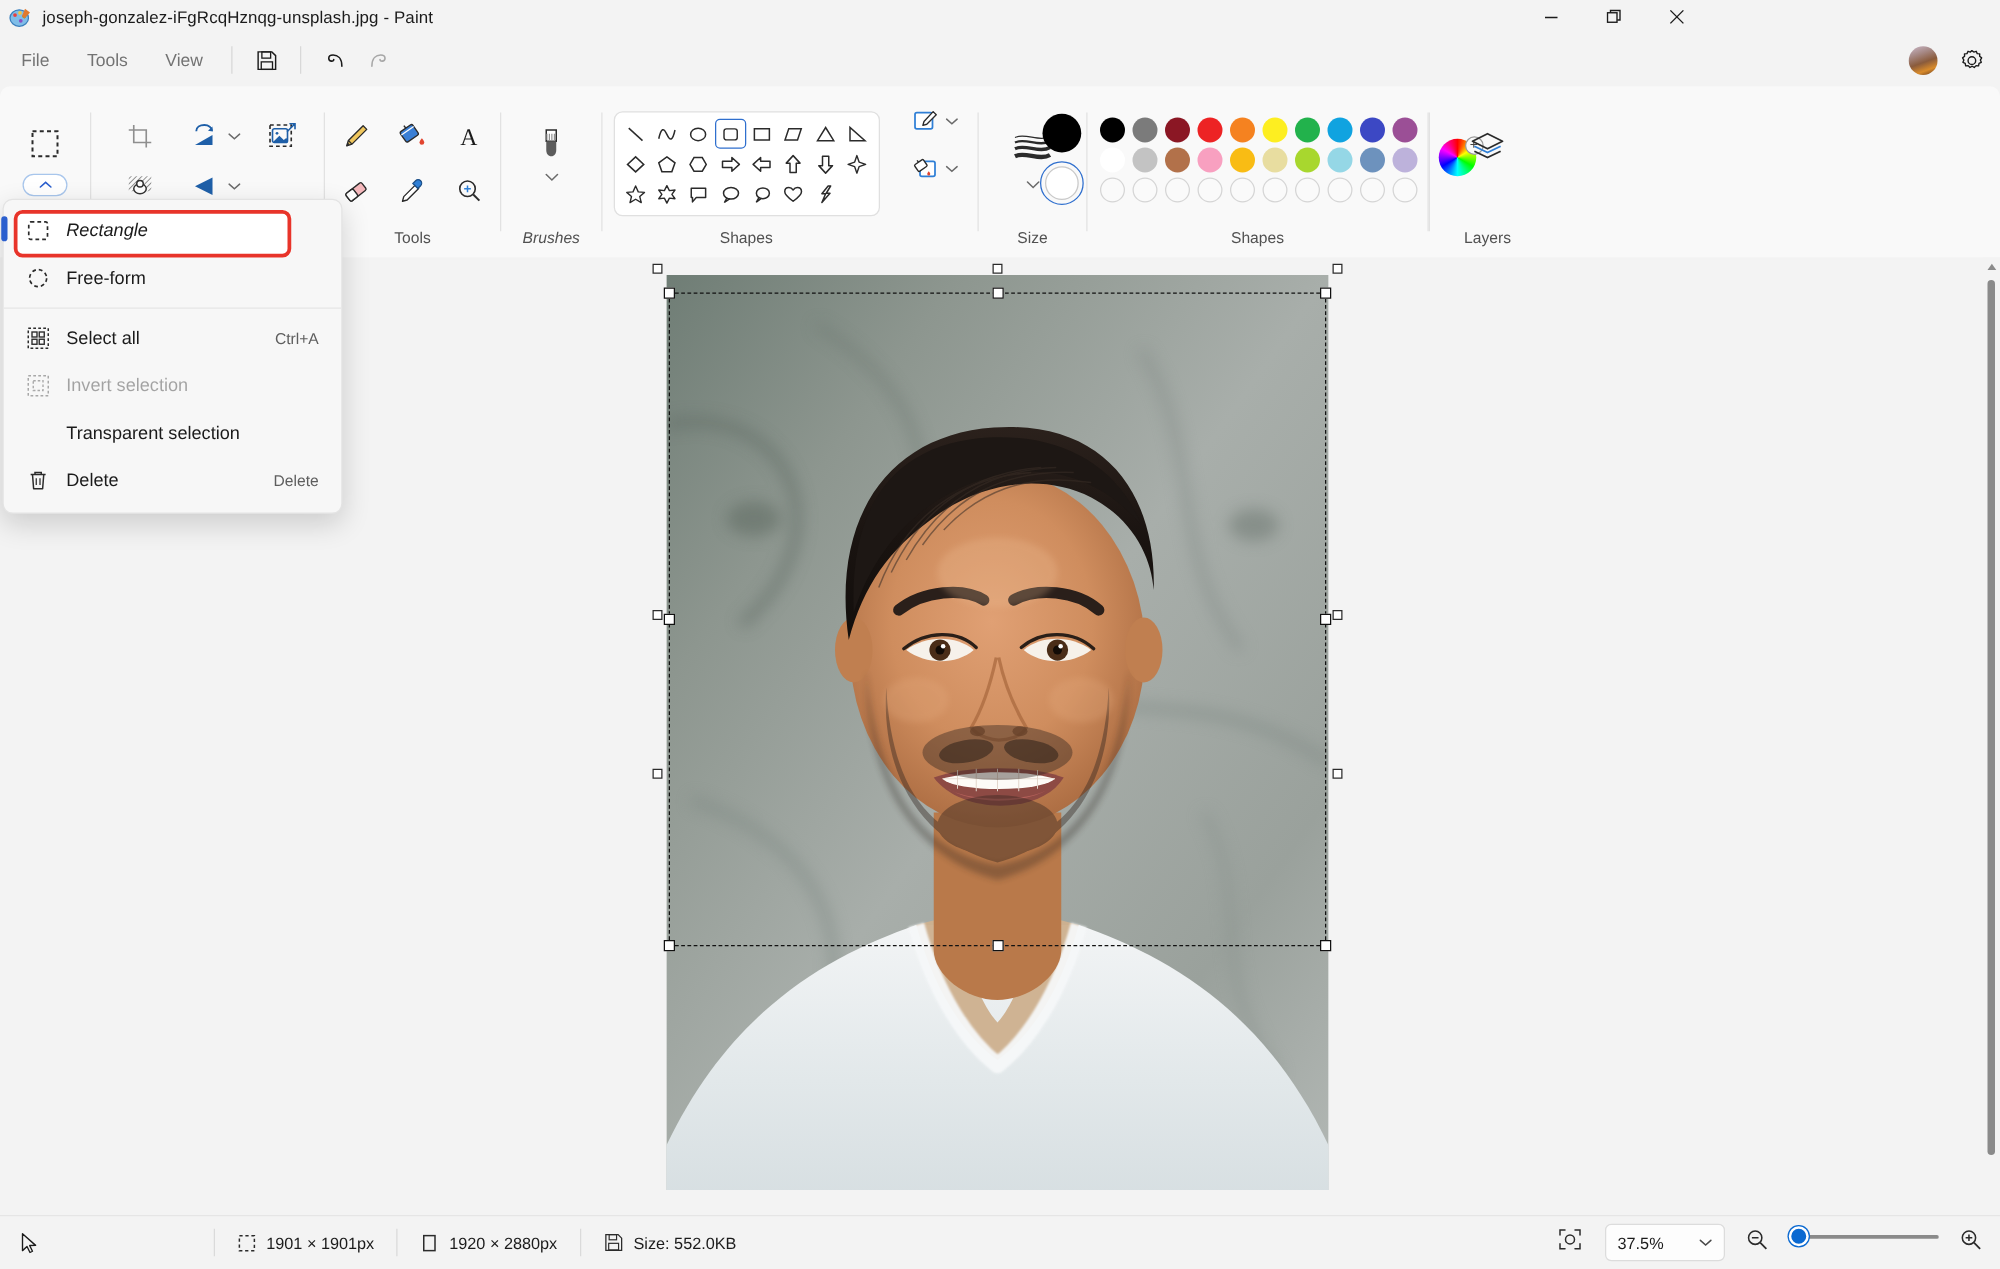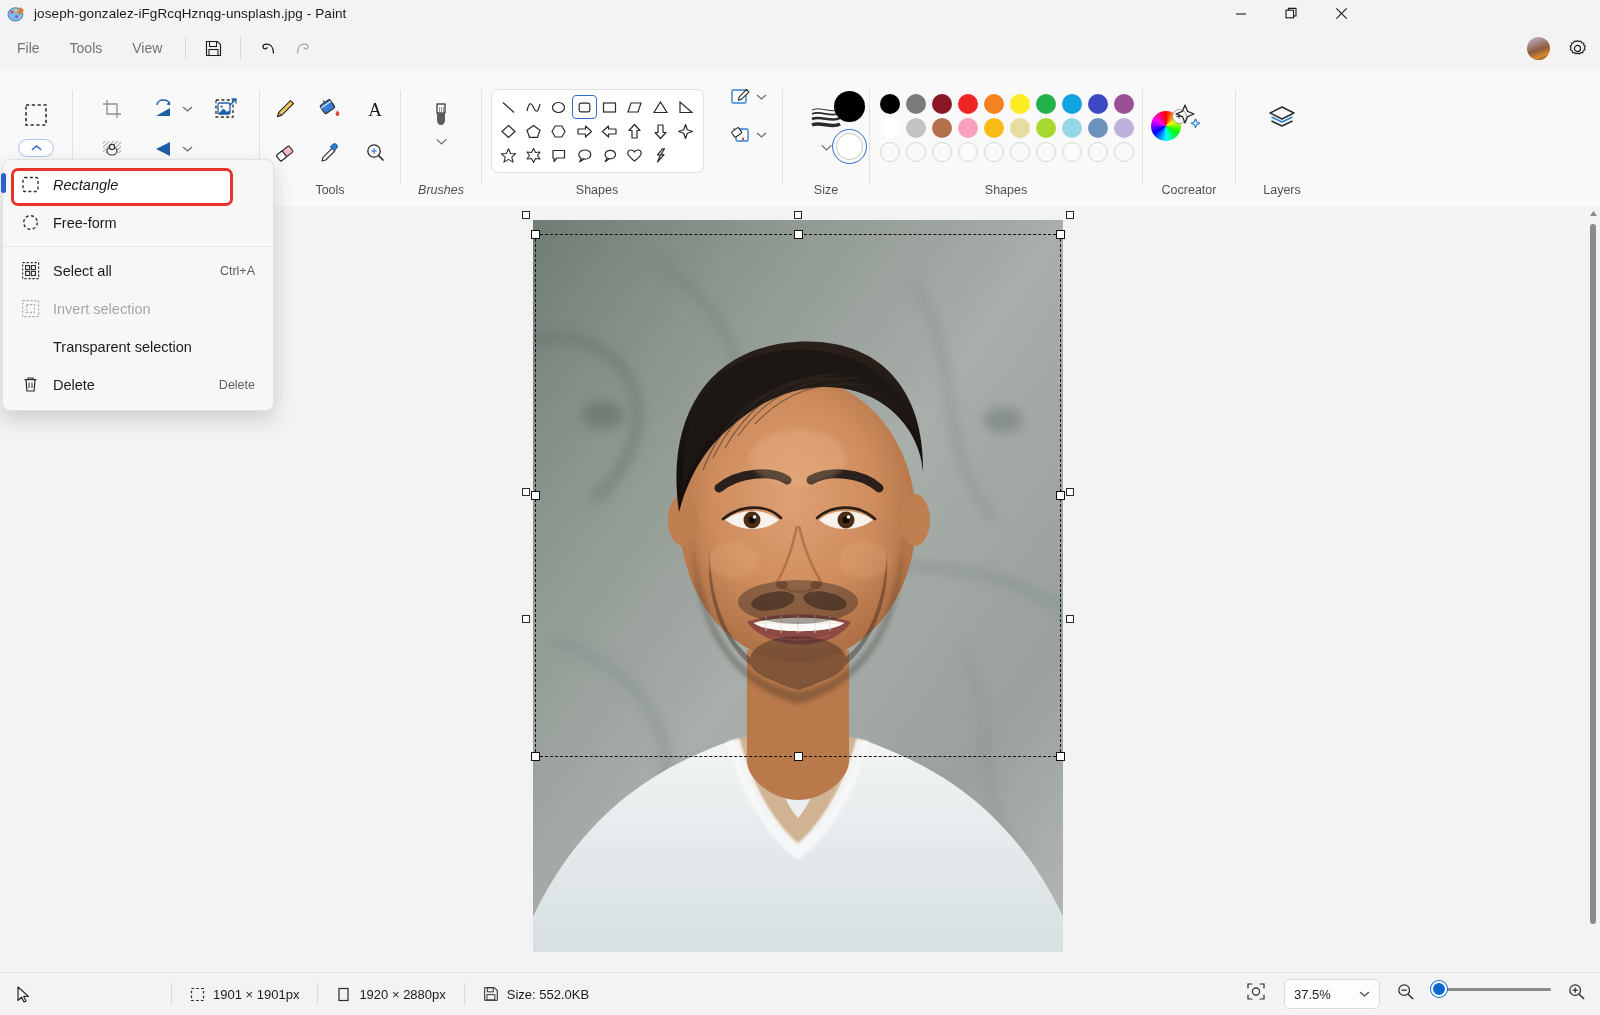--- a/index.html
+++ b/index.html
@@ -610,29 +610,20 @@
         <div class="color-wheel-wrap">
           <div class="color-wheel"></div>
           <div class="cw-plus">+</div>
         </div>
       </div>
       <div class="group-label">Shapes</div>
     </div>
 
     <div class="vsep"></div>
 
-    <div class="group g-cocreator">
-      <div class="tool-btn topicon">
-        <svg width="32" height="30" viewBox="0 0 32 30">
-          <path d="M12 3 L14.6 9.4 L21 12 L14.6 14.6 L12 21 L9.4 14.6 L3 12 L9.4 9.4 Z" fill="none" stroke="#2b2b2b" stroke-width="1.3" stroke-linejoin="round"></path>
-          <path d="M22.5 17 L23.8 20 L26.8 21.3 L23.8 22.6 L22.5 25.6 L21.2 22.6 L18.2 21.3 L21.2 20 Z" fill="none" stroke="#2f7fd6" stroke-width="1.2" stroke-linejoin="round"></path>
-        </svg>
-      </div>
-      <div class="group-label">Cocreator</div>
-    </div>
 
     <div class="vsep"></div>
 
     <div class="group g-layers">
       <div class="tool-btn topicon">
         <svg width="30" height="28" viewBox="0 0 30 28">
           <path d="M15 4 L27 10 L15 16 L3 10 Z" fill="none" stroke="#2b2b2b" stroke-width="1.4" stroke-linejoin="round"></path>
           <path d="M4.5 14 L15 19 L25.5 14" fill="none" stroke="#2f7fd6" stroke-width="1.5" stroke-linejoin="round"></path>
           <path d="M4.5 18 L15 23 L25.5 18" fill="none" stroke="#2b2b2b" stroke-width="1.5" stroke-linejoin="round"></path>
         </svg>

